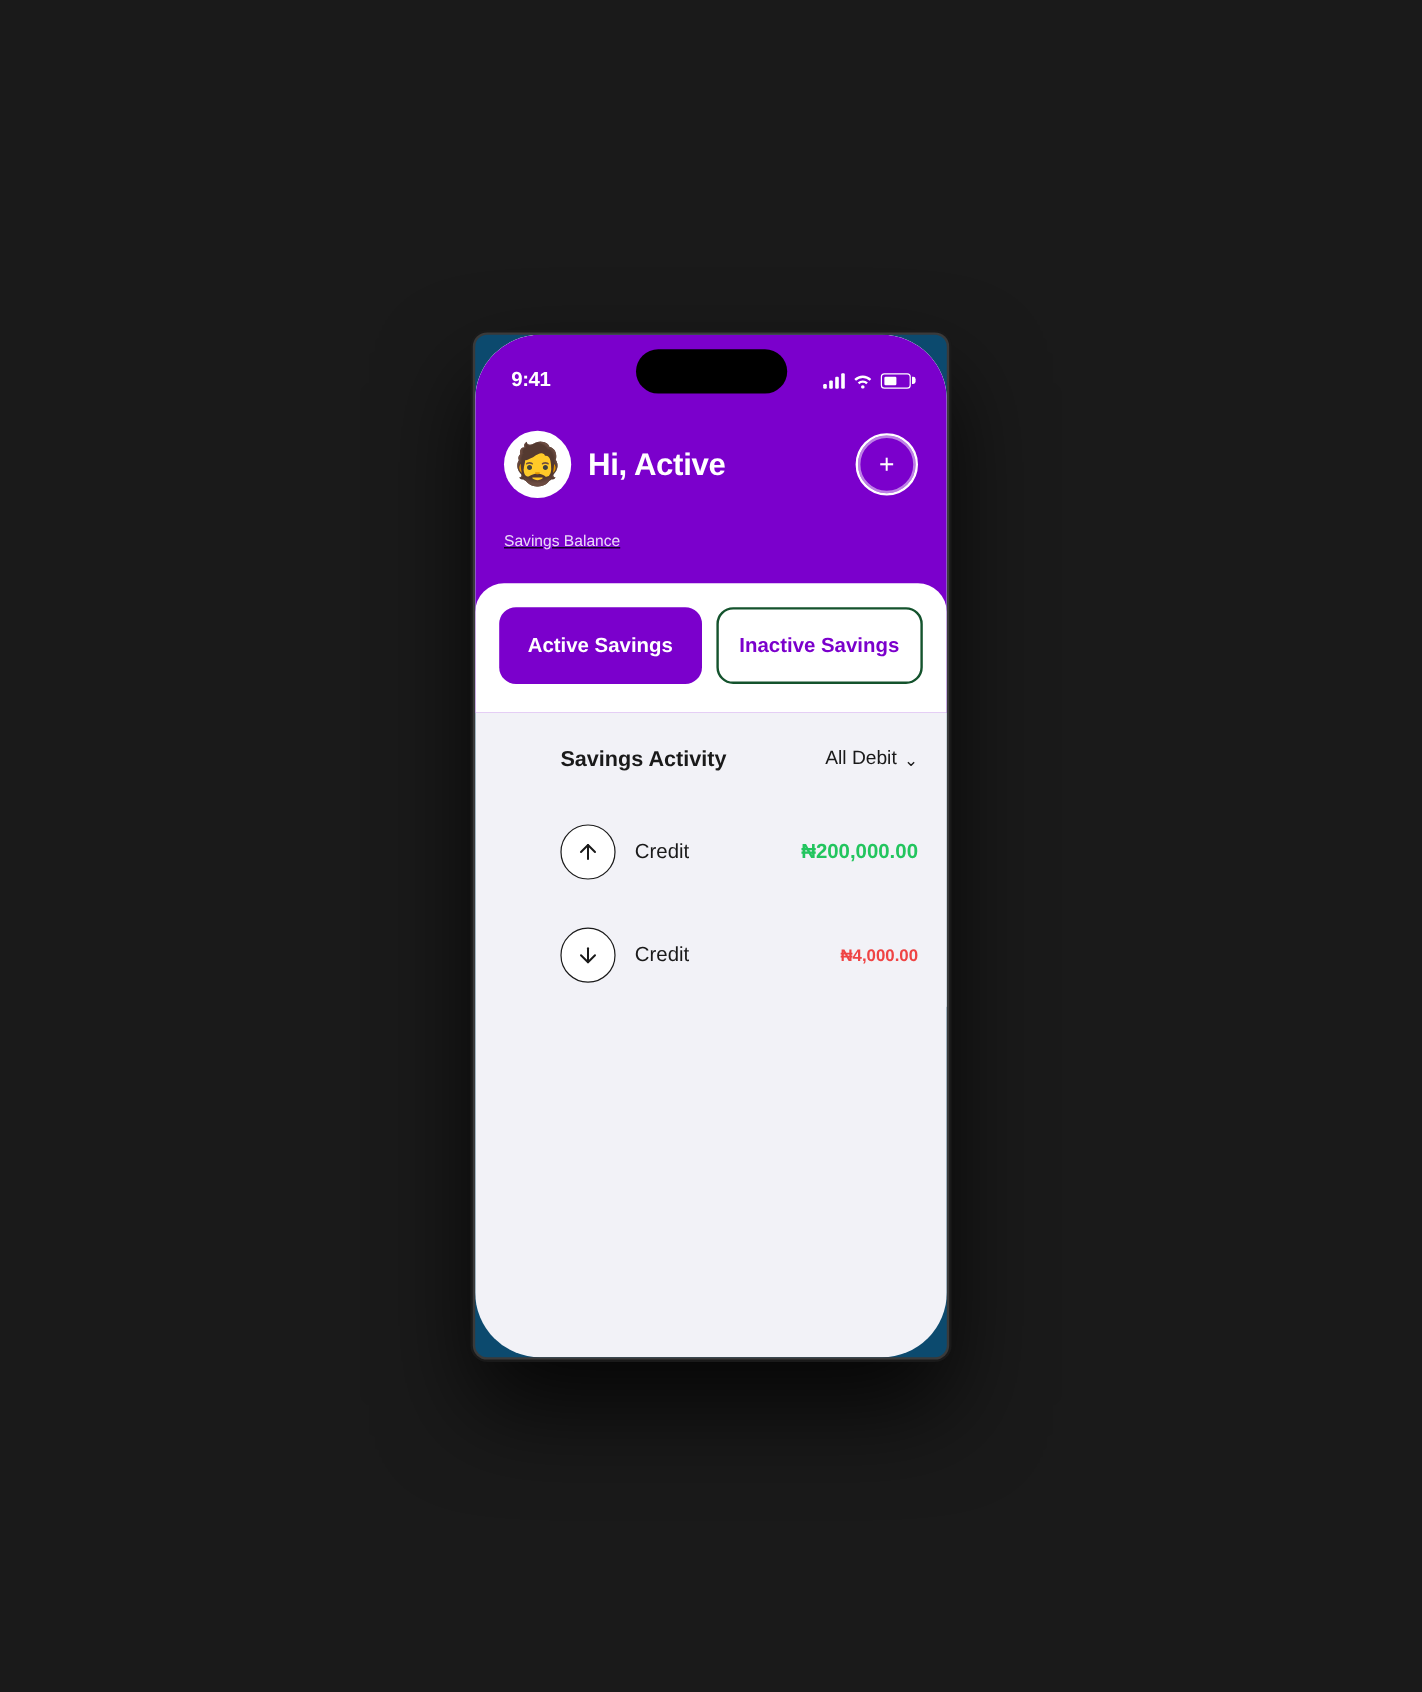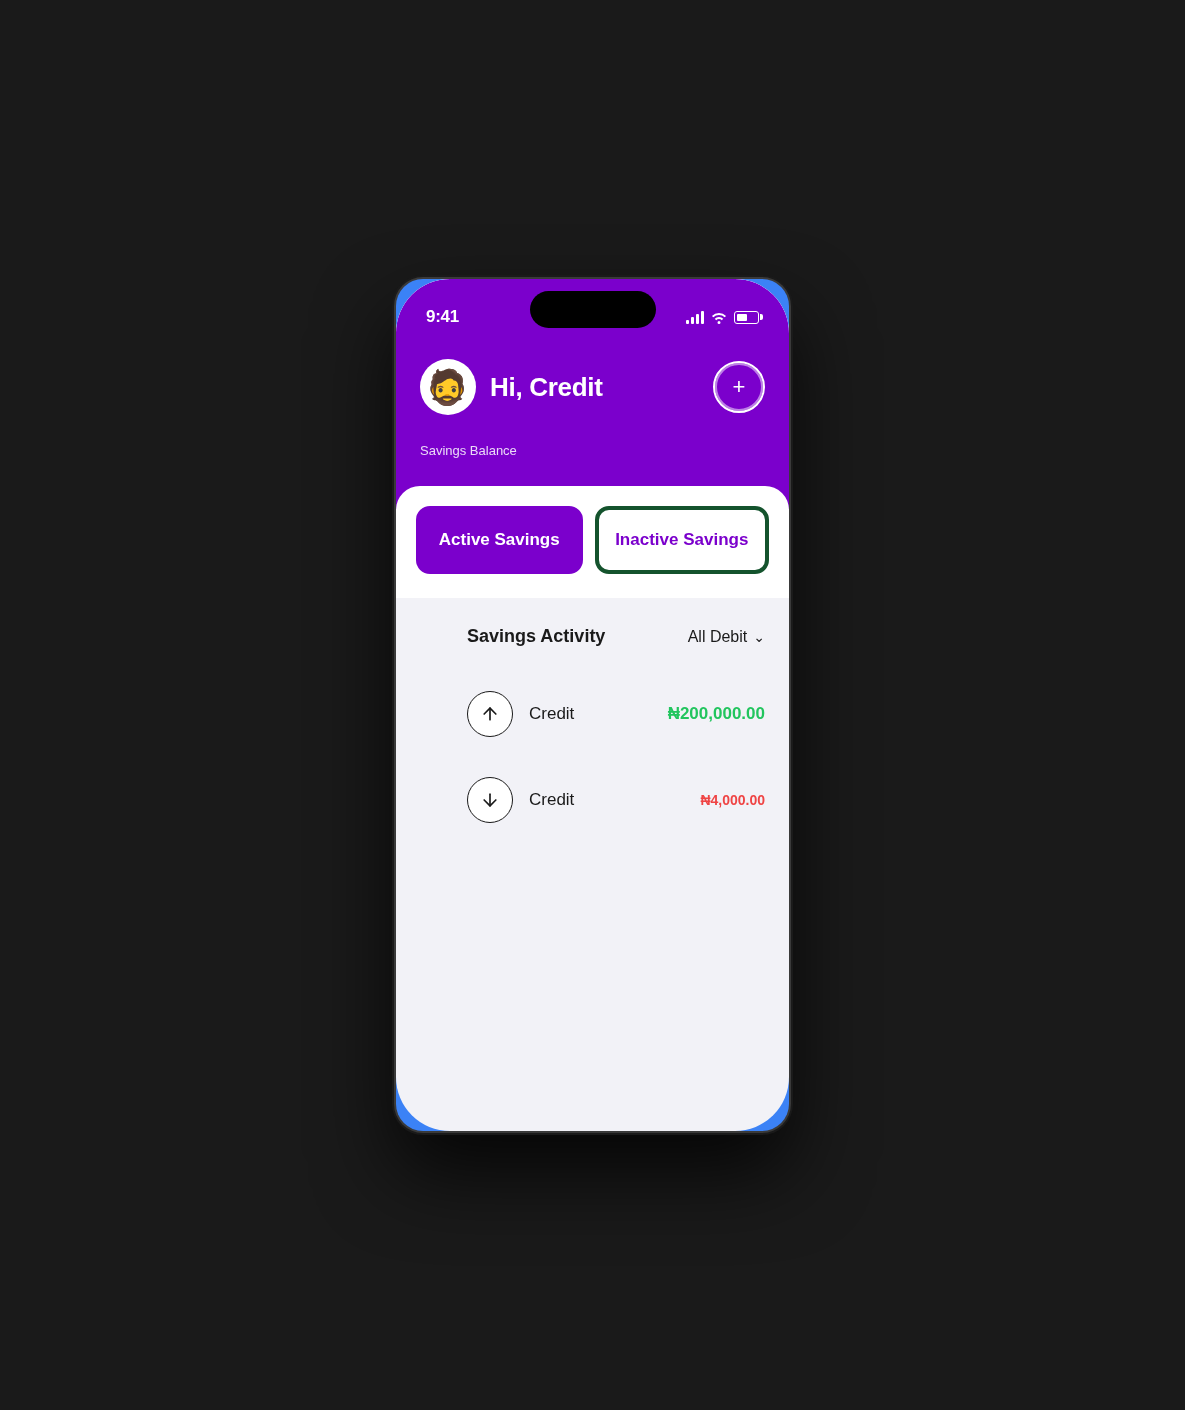--- a/index.html
+++ b/index.html
@@ -9,22 +9,22 @@
       display: flex;
       justify-content: center;
       align-items: center;
       min-height: 100vh;
       font-family: -apple-system, BlinkMacSystemFont, 'SF Pro Display', 'Helvetica Neue', sans-serif;
     }
 
     .phone-frame {
       width: 393px;
       height: 852px;
-      background: #3b82f6;
-      border-radius: 27px;
+      background: #0c4a6e;
+      border-radius: 10px;
       position: relative;
       overflow: hidden;
       box-shadow:
         0 0 0 2px #3a3a3a,
         0 0 0 4px #1a1a1a,
         0 40px 80px rgba(0,0,0,0.8);
     }
 
     
     .phone-frame::before {
@@ -212,20 +212,21 @@
     .add-button-inner {
       color: #fff;
       font-size: 22px;
       font-weight: 300;
       line-height: 1;
     }
 
     
     .balance-section {
       padding: 28px 24px 0 24px;
+      text-decoration: underline;
     }
 
     .balance-label {
       color: rgba(255,255,255,0.85);
       font-size: 13px;
       font-weight: 400;
       margin-bottom: 6px;
     }
 
     .balance-amount {
@@ -257,21 +258,21 @@
       color: #fff;
       font-size: 17px;
       font-weight: 600;
       cursor: pointer;
       text-align: center;
     }
 
     .tab-inactive {
       flex: 1;
       background: #fff;
-      border: 4px solid #14532d;
+      border: 2px solid #14532d;
       border-radius: 14px;
       padding: 20px 16px;
       color: #7B00CC;
       font-size: 17px;
       font-weight: 600;
       cursor: pointer;
       text-align: center;
     }
 
     
@@ -395,21 +396,21 @@
             </div>
           </div>
         </div>
       </div>
 
       <div class="profile-row">
         <div class="profile-left">
           <div class="avatar">
             <span class="avatar-emoji">🧔</span>
           </div>
-          <span class="greeting">Hi, Credit</span>
+          <span class="greeting">Hi, Active</span>
         </div>
         <button class="add-button">
           <span class="add-button-inner">+</span>
         </button>
       </div>
 
       <div class="balance-section">
         <div class="balance-label">Savings Balance</div>
       </div>
 

